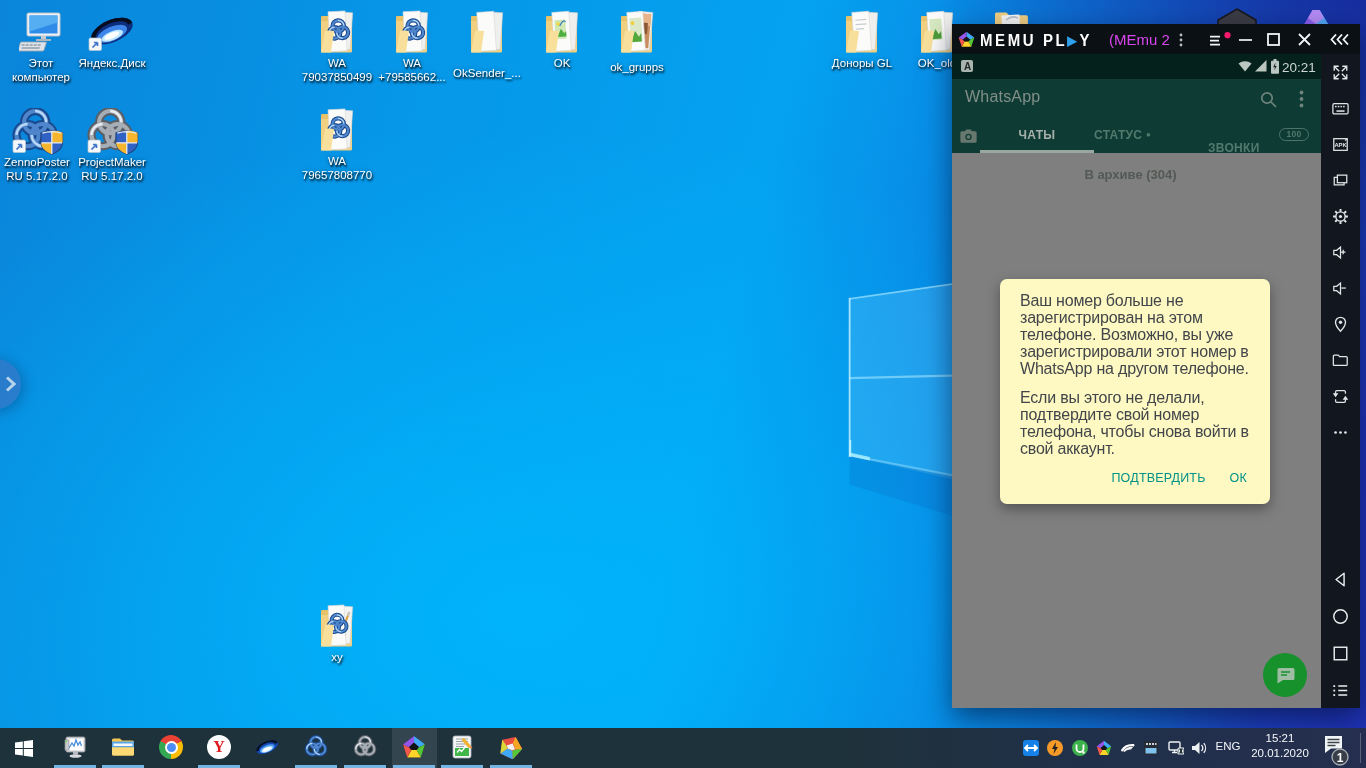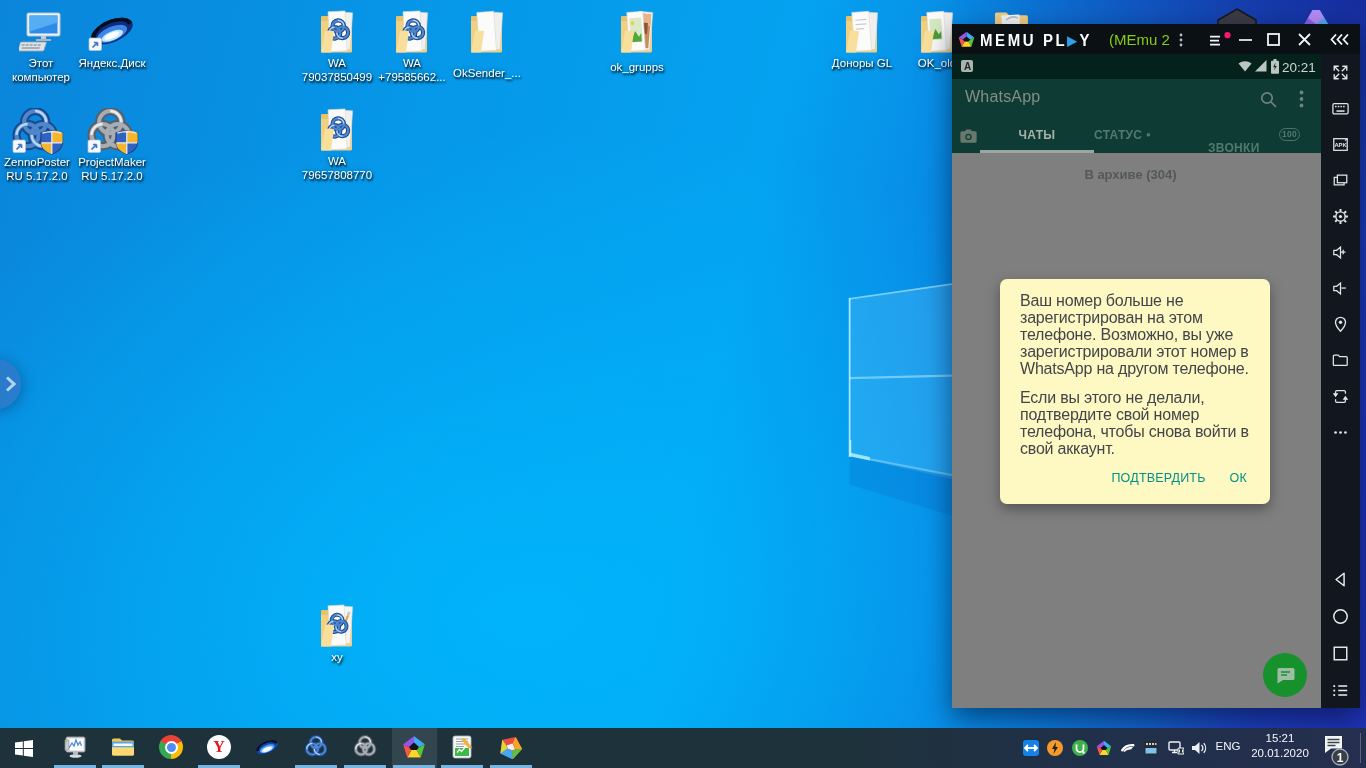--- a/index.html
+++ b/index.html
@@ -230,20 +230,37 @@
 <g transform="rotate(4 27 12)">
           <rect x="19" y="2.5" width="13" height="37" fill="#efefed" stroke="#cfcfcd" stroke-width=".6"></rect>
         </g>
 <g transform="rotate(-4 14 20)">
           <rect x="8" y="2" width="17" height="39" fill="#fbfbfa" stroke="#d8d8d6" stroke-width=".6"></rect>
         </g>
 <use href="#foldfront" y="1"></use>
 </svg>
 <div style="margin-top:11px">OkSender_...</div>
     </div>
+<div class="di" style="left:520px;top:10px">
+<svg class="ic" width="34" height="45" viewBox="0 0 34 45">
+<use href="#foldback" y="1"></use>
+<g transform="rotate(4 27 12)">
+          <rect x="19" y="2.5" width="13" height="37" fill="#efefed" stroke="#cfcfcd" stroke-width=".6"></rect>
+        </g>
+<g transform="rotate(-4 14 20)">
+          <rect x="8" y="2" width="17" height="39" fill="#fbfbfa" stroke="#d8d8d6" stroke-width=".6"></rect>
+<rect x="10" y="10" width="11" height="19" fill="#cfe8b5"></rect>
+          <path d="M12 27 l4-8 3 4.5 2-2 v5.5 h-9z" fill="#4caf3f"></path>
+          <circle cx="13.5" cy="14" r="1.8" fill="#f5d53a"></circle>
+<path d="M15 16 q4-7 6-3.5" stroke="#3a78c0" stroke-width="1.2" fill="none"></path>
+        </g>
+<use href="#foldfront" y="1"></use>
+</svg>
+<div style="margin-top:1px">OK</div>
+    </div>
 <div class="di" style="left:595px;top:10px">
 <svg class="ic" width="34" height="45" viewBox="0 0 34 45">
 <use href="#foldback" y="1"></use>
 <g transform="rotate(5 27 12)">
           <rect x="18" y="2" width="14" height="38" fill="#f5efe8" stroke="#cfcfcd" stroke-width=".6"></rect>
 <rect x="19.5" y="4" width="11" height="34" fill="#c88d5f"></rect>
           <rect x="19.5" y="4" width="11" height="12" fill="#e8b48a"></rect>
           <rect x="22" y="13" width="6" height="11" fill="#8a5634"></rect>
         </g>
 <g transform="rotate(-4 14 20)">
@@ -339,21 +356,21 @@
         <path d="M28 -6 L56 40 H27 Z" fill="#52aaf6"></path>
         <path d="M28 -6 L36 8 L28 14 L20 8 Z" fill="#b58cf6"></path>
       </svg></div>
 
 <div id="win">
  <div id="tbar">
   <svg class="abs" style="left:6px;top:7px" width="17" height="17" viewBox="0 0 24 24">
           <use href="#pent5"></use>
         </svg>
   <div class="abs" style="left:28px;top:8px;width:140px;font-size:15px;font-weight:bold;color:#fff;letter-spacing:2.6px;transform:scaleY(1.05)">MEMU PL<span style="color:#2e9fe8;display:inline-block;transform:scale(.82);margin:0 -1px">▶</span>Y</div>
-  <div class="abs" style="left:157px;top:7px;font-size:15px;color:#84cc16">(MEmu 2</div>
+  <div class="abs" style="left:157px;top:7px;font-size:15px;color:#d946ef">(MEmu 2</div>
   <svg class="abs" style="left:225px;top:9px" width="8" height="14" viewBox="0 0 8 14">
           <g fill="#b9bdc2">
             <circle cx="4" cy="2" r="1.4"></circle>
             <circle cx="4" cy="7" r="1.4"></circle>
             <circle cx="4" cy="12" r="1.4"></circle>
           </g>
         </svg>
   <svg class="abs" style="left:257px;top:8px" width="24" height="16" viewBox="0 0 24 16">
           <g stroke="#f2f4f6" stroke-width="1.6">
             <path d="M1 4.6h10M1 8.6h9M1 12.6h10"></path>
@@ -412,21 +429,21 @@
   </div>
   <div id="tabs">
    <svg class="abs" style="left:8px;top:9px" width="17" height="14" viewBox="0 0 19 16">
             <path d="M5.5 2.5 L7 .5 h5 L13.5 2.5 H17 a1.8 1.8 0 0 1 1.8 1.8 V14 a1.8 1.8 0 0 1-1.8 1.8 H2 A1.8 1.8 0 0 1 .2 14 V4.3 A1.8 1.8 0 0 1 2 2.5 Z" fill="#68786f"></path>
             <circle cx="9.5" cy="9" r="3.6" fill="#0e3c34"></circle>
             <circle cx="9.5" cy="9" r="2.1" fill="#68786f"></circle>
           </svg>
    <div class="abs" style="left:28px;top:8px;width:114px;text-align:center;color:#a7b1ab">ЧАТЫ</div>
    <div class="abs" style="left:142px;top:8px;width:114px;">СТАТУС <span style="font-size:8px;vertical-align:2px">●</span></div>
    <div class="abs" style="left:256px;top:21px;width:64px;text-align:left">ЗВОНКИ</div>
-   <div class="abs" style="left:327px;top:7.5px;width:21px;height:13px;border:1.4px solid #4e746a;border-radius:7px;font-size:8.5px;line-height:11px;text-align:center">100</div>
+   <div class="abs" style="left:327px;top:7.5px;width:30px;height:13px;border:1.4px solid #4e746a;border-radius:7px;font-size:8.5px;line-height:11px;text-align:center">100</div>
   </div>
   <div id="tabund"></div>
   <div id="arch">В архиве (304)</div>
   <div id="fab">
           <svg class="abs" style="left:13px;top:14px" width="19" height="17" viewBox="0 0 19 17">
             <path d="M3 1 h14 a1.5 1.5 0 0 1 1.5 1.5 v9 a1.5 1.5 0 0 1-1.5 1.5 H7 L1.5 16.5 V2.5 A1.5 1.5 0 0 1 3 1 Z" fill="#9fbda4"></path>
             <path d="M5 5h9M5 8h6" stroke="#17912c" stroke-width="1.4"></path>
           </svg>
         </div>
   <div id="dlg">

